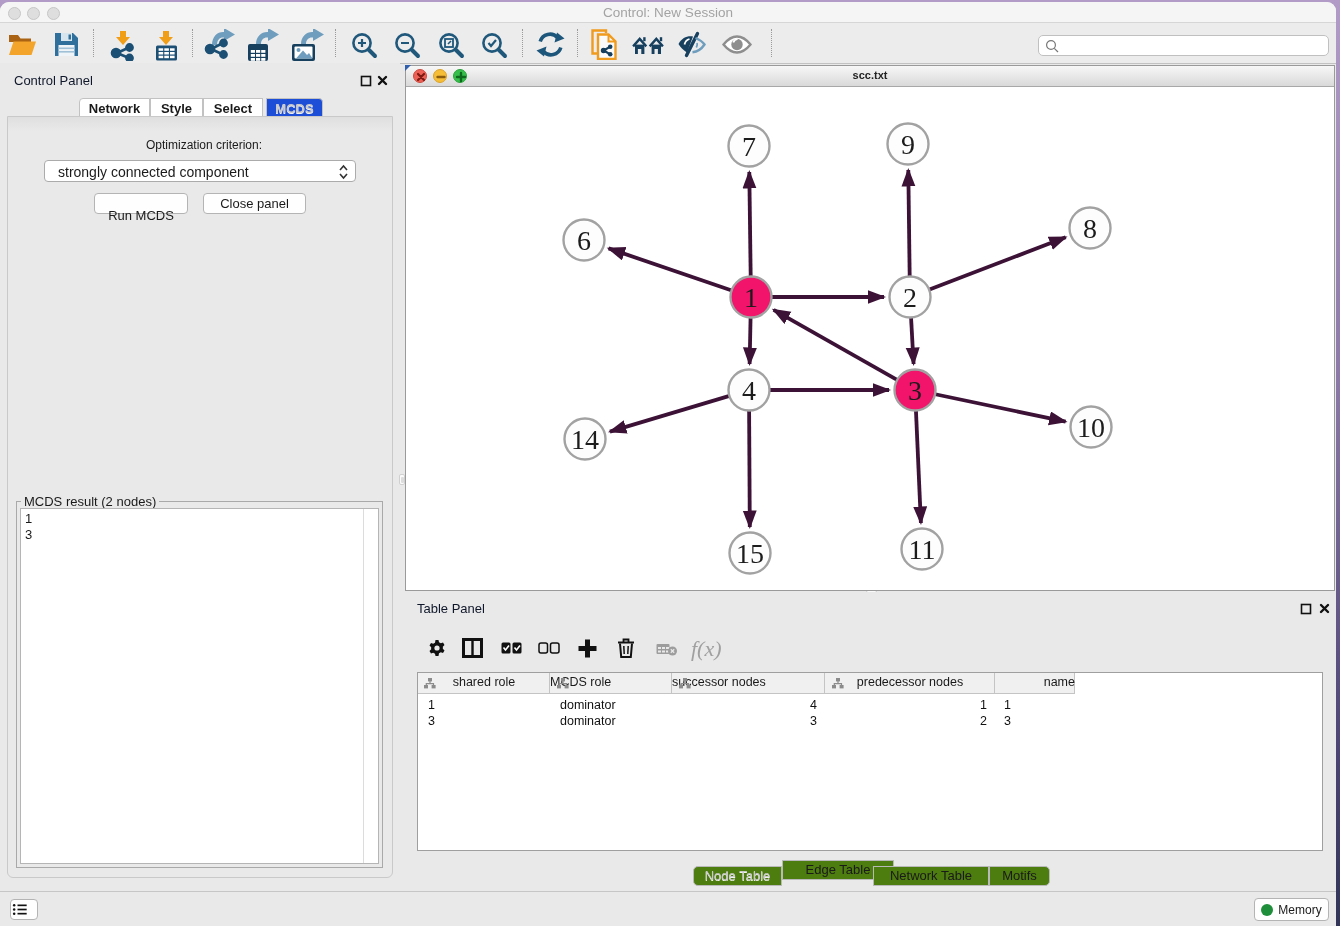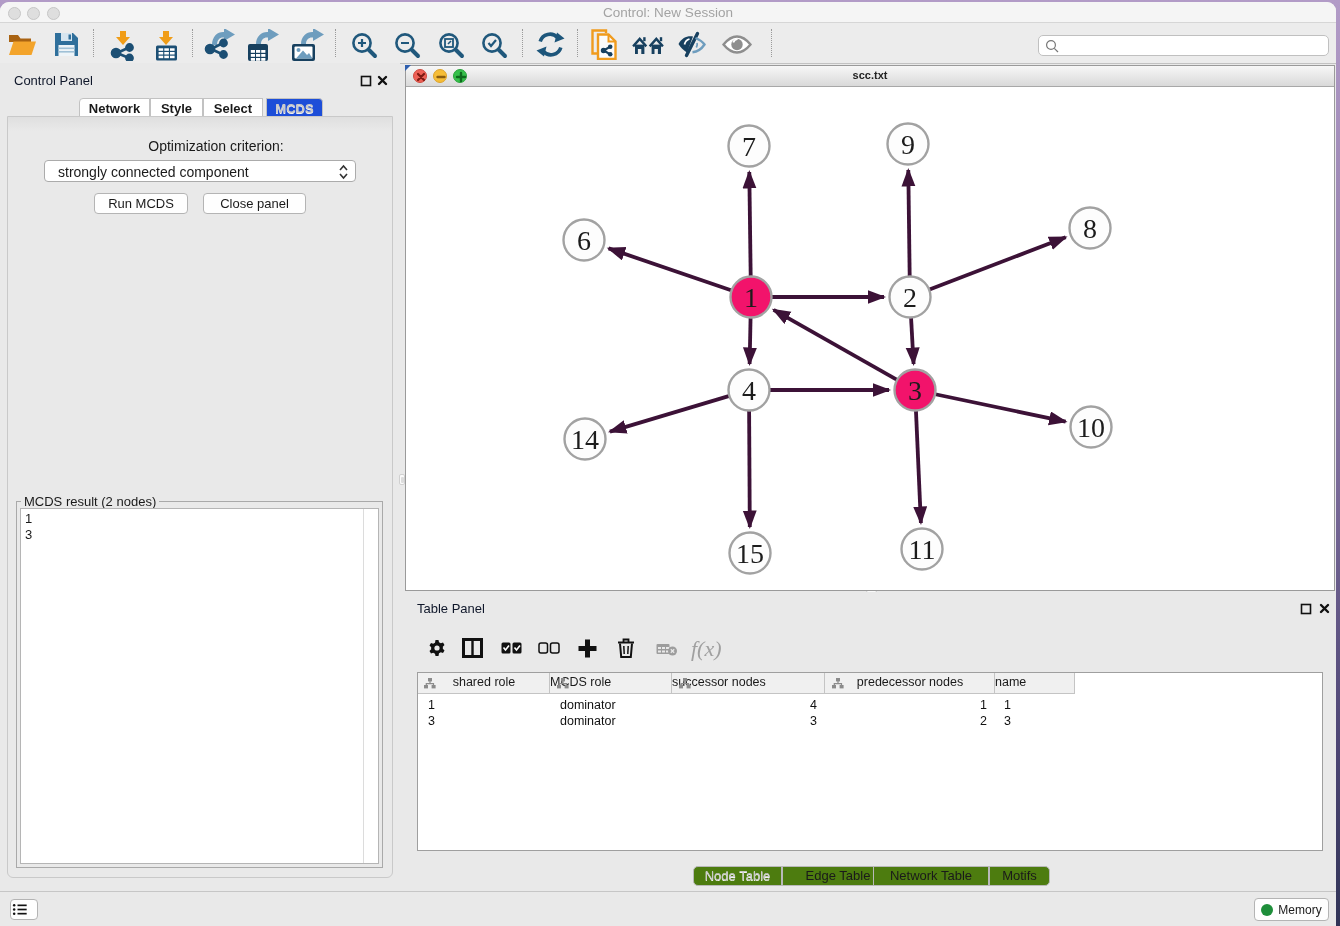--- a/index.html
+++ b/index.html
@@ -202,29 +202,29 @@
     <svg class="abs" style="left:360px;top:12px" width="30" height="12" viewBox="0 0 30 12">
         <rect x="1.5" y="1.5" width="9" height="9" fill="none" stroke="#111" stroke-width="1.6"></rect>
         <path d="M19 2 L26 9 M26 2 L19 9" stroke="#111" stroke-width="2.4" stroke-linecap="round"></path>
       </svg>
 
     <div class="tab" style="left:79px;top:35px;width:71px;border-radius:4px 0 0 0;font-weight:bold">Network</div>
     <div class="tab" style="left:150px;top:35px;width:53px;font-weight:bold">Style</div>
     <div class="tab" style="left:203px;top:35px;width:60px;font-weight:bold">Select</div>
     <div class="tab ctabsel" style="left:266px;top:35px;width:57px;border-radius:0 4px 0 0;font-weight:bold">MCDS</div>
     <div style="position:absolute;left:7px;top:53px;width:386px;height:762px;border:1px solid #c9c9c9;border-radius:0 0 6px 6px;background:linear-gradient(180deg,#dfdfdf 0,#e9e9e9 14px)"></div>
-    <div style="position:absolute;left:16px;top:75px;width:400px;text-align:center;font-size:14px">Optimization criterion:</div>
+    <div style="position:absolute;left:4px;top:75px;width:400px;text-align:center;font-size:12px">Optimization criterion:</div>
     <div style="position:absolute;left:44px;top:97px;width:312px;height:22px;background:#fff;border:1px solid #ababab;border-radius:4px">
       <span style="position:absolute;left:13px;top:3px;font-size:14px">strongly connected component</span>
       <svg style="position:absolute;right:6px;top:3px" width="11" height="16" viewBox="0 0 11 16">
           <path d="M2 6 L5.5 2 L9 6" fill="none" stroke="#333" stroke-width="1.6"></path>
           <path d="M2 10 L5.5 14 L9 10" fill="none" stroke="#333" stroke-width="1.6"></path>
         </svg>
     </div>
-    <div class="btn" style="left:94px;top:130px;width:94px;height:21px;padding-top:2px">Run MCDS</div>
+    <div class="btn" style="left:94px;top:130px;width:94px;height:21px;padding-top:14px">Run MCDS</div>
     <div class="btn" style="left:203px;top:130px;width:103px;height:21px;padding-top:2px">Close panel</div>
 
     <div style="position:absolute;left:16px;top:438px;width:367px;height:367px;border:1px solid #a9a9a9"></div>
     <div style="position:absolute;left:21px;top:431px;background:#e9e9e9;padding:0 3px;font-size:13px">MCDS result (2 nodes)</div>
     <div style="position:absolute;left:20px;top:445px;width:359px;height:356px;background:#fff;border:1px solid #b5b5b5">
       <div style="position:absolute;left:4px;top:2px;font-size:13px">1</div>
       <div style="position:absolute;left:4px;top:18px;font-size:13px">3</div>
       <div style="position:absolute;right:14px;top:0;width:1px;height:100%;background:#dcdcdc"></div>
     </div>
   </div>
@@ -361,21 +361,21 @@
     <div class="ttable">
       <div class="thdr" style="left:0;width:132px"></div>
       <div class="thdr" style="left:132px;width:122px"></div>
       <div class="thdr" style="left:254px;width:153px"></div>
       <div class="thdr" style="left:407px;width:170px"></div>
       <div class="thdr" style="left:577px;width:80px"></div>
       <div class="abs" style="left:0;top:2px;width:132px;text-align:center;font-size:12.5px">shared role</div>
       <div class="abs" style="left:132px;top:2px;width:122px;text-align:left;font-size:12.5px">MCDS role</div>
       <div class="abs" style="left:254px;top:2px;width:153px;text-align:left;font-size:12.5px">successor nodes</div>
       <div class="abs" style="left:407px;top:2px;width:170px;text-align:center;font-size:12.5px">predecessor nodes</div>
-      <div class="abs" style="left:577px;top:2px;width:80px;text-align:left;font-size:12.5px">name</div>
+      <div class="abs" style="left:577px;top:2px;width:80px;text-align:right;font-size:12.5px">name</div>
       <svg class="abs" style="left:6px;top:5px" width="12" height="11" viewBox="0 0 12 11">
           <g fill="#8b8b8b">
             <rect x="4" y="0" width="4" height="3.4"></rect>
             <rect x="0" y="7" width="4" height="3.4"></rect>
             <rect x="7.6" y="7" width="4" height="3.4"></rect>
             <path d="M5.4 3 h1.2 v2 h3.5 v2.4 h-1.2 v-1.2 h-6 v1.2 H1.7 V5 h3.7 z"></path>
           </g>
         </svg>
       <svg class="abs" style="left:139px;top:5px" width="12" height="11" viewBox="0 0 12 11">
           <g fill="#8b8b8b">
@@ -407,21 +407,21 @@
       <div class="tcell" style="left:407px;top:25px;width:162px;text-align:right">1</div>
       <div class="tcell" style="left:586px;top:25px">1</div>
       <div class="tcell" style="left:10px;top:41px">3</div>
       <div class="tcell" style="left:142px;top:41px">dominator</div>
       <div class="tcell" style="left:254px;top:41px;width:145px;text-align:right">3</div>
       <div class="tcell" style="left:407px;top:41px;width:162px;text-align:right">2</div>
       <div class="tcell" style="left:586px;top:41px">3</div>
     </div>
 
     <div class="btab ctabsel" style="left:288px;width:89px;top:274px;border-radius:5px 0 0 5px">Node Table</div>
-    <div class="btab" style="left:377px;width:112px;top:274px">Edge Table</div>
+    <div class="btab" style="left:377px;width:112px;top:268px">Edge Table</div>
     <div class="btab" style="left:468px;width:116px;top:274px">Network Table</div>
     <div class="btab" style="left:584px;width:61px;top:274px;border-radius:0 5px 5px 0">Motifs</div>
   </div>
 
   <div class="statusbar">
     <div class="btn" style="left:10px;top:7px;width:28px;height:21px">
         <svg width="18" height="15" viewBox="0 0 20 18" style="margin-top:2px">
           <g fill="#111">
             <circle cx="3" cy="4" r="1.5"></circle>
             <circle cx="3" cy="9" r="1.5"></circle>

